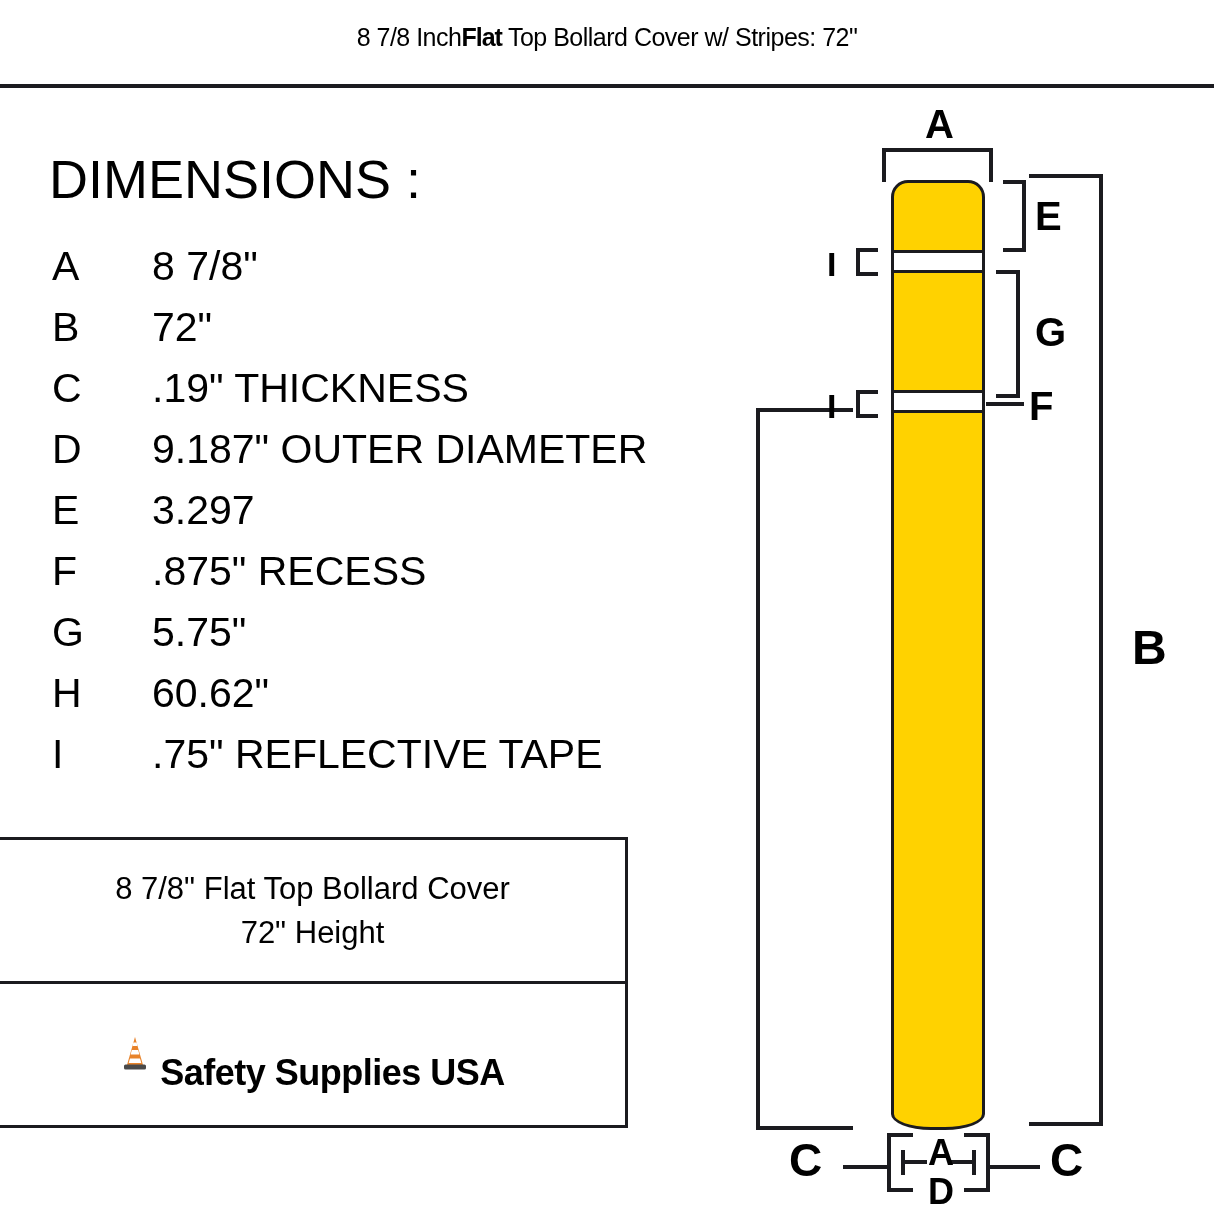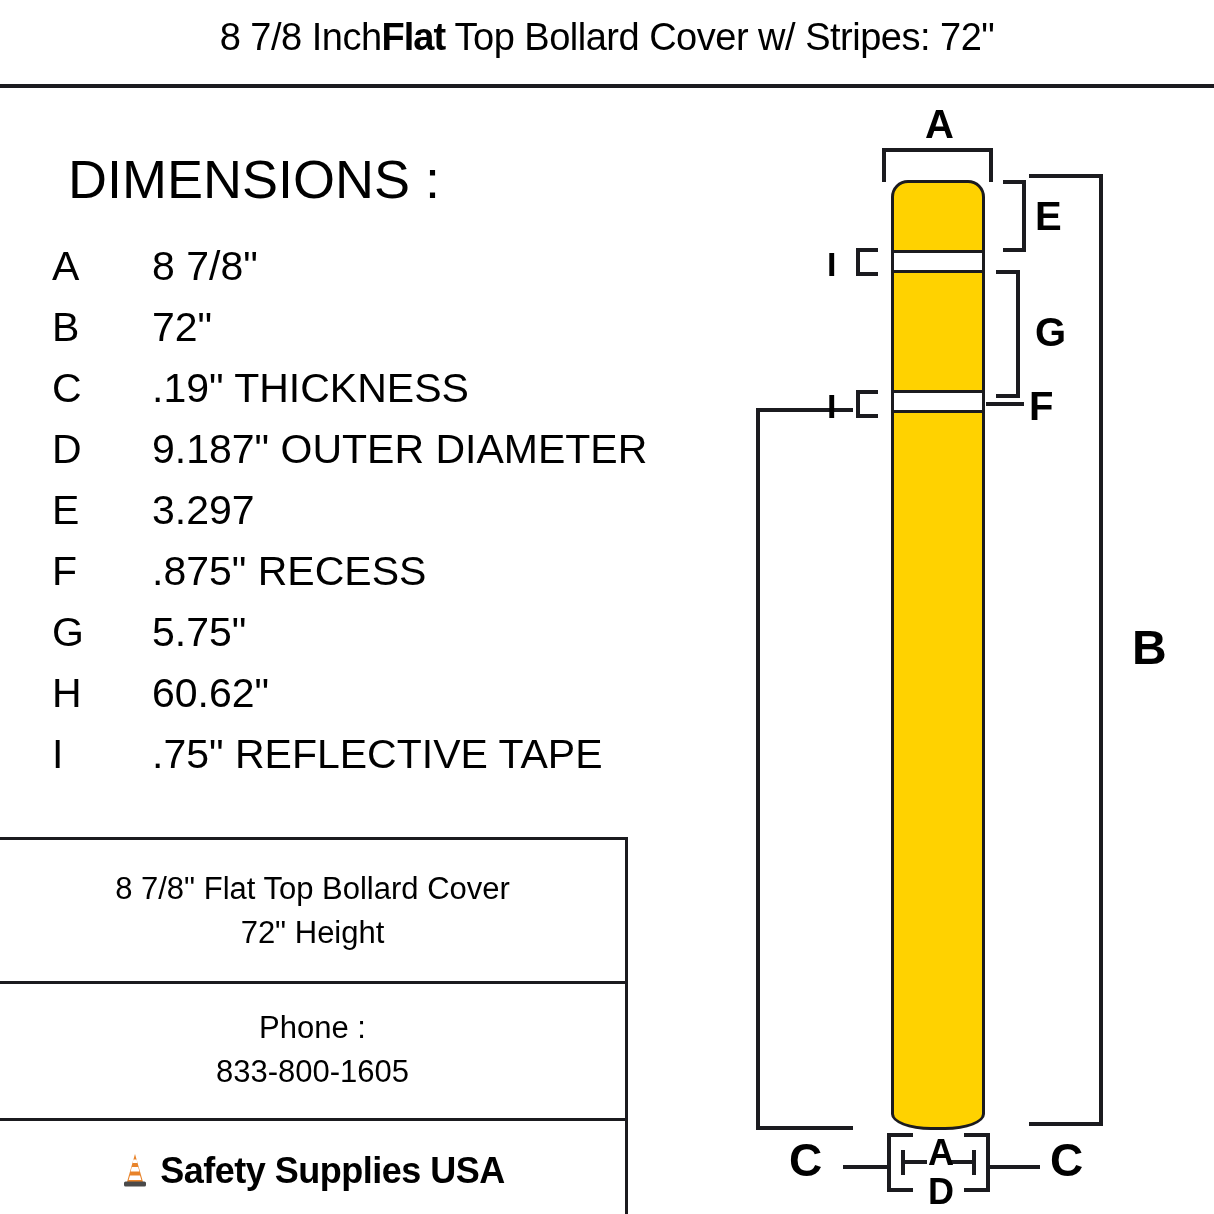--- a/index.html
+++ b/index.html
@@ -17,21 +17,21 @@
     color: #000000;
   }
 
   
   #header-title {
     position: absolute;
     left: 0;
     top: 14px;
     width: 1214px;
     text-align: center;
-    font-size: 38px;
+    font-size: 25px;
     line-height: 46px;
     letter-spacing: -0.5px;
     white-space: nowrap;
     font-family: "Liberation Sans Narrow", "Liberation Sans", sans-serif;
   }
   #header-title .emph {
     font-weight: 700;
     letter-spacing: -1px;
   }
   #header-rule {
@@ -39,21 +39,21 @@
     left: 0;
     top: 84px;
     width: 1214px;
     height: 4px;
     background: #1b1b1f;
   }
 
   
   #dimensions-heading {
     position: absolute;
-    left: 68px;
+    left: 49px;
     top: 150px;
     font-size: 54px;
     line-height: 58px;
     white-space: nowrap;
   }
   #dimensions-list {
     position: absolute;
     left: 52px;
     top: 243px;
     width: 720px;
@@ -106,20 +106,21 @@
     display: flex;
     align-items: center;
     justify-content: center;
     gap: 10px;
   }
   #brand-name {
     font-size: 36px;
     font-weight: 700;
     letter-spacing: -0.5px;
     line-height: 40px;
+    margin-top: 39px;
   }
   .cone {
     display: inline-block;
     width: 30px;
     height: 38px;
     position: relative;
     flex: 0 0 30px;
   }
 
   
@@ -226,24 +227,20 @@
   <div class="dim-row">
     <span class="dim-key">I</span>
     <span class="dim-val">.75" REFLECTIVE TAPE</span>
   </div>
 </div>
 
 <div id="info-box">
   <div class="info-row" id="info-row-product">
     <div>8 7/8" Flat Top Bollard Cover</div>
     <div>72" Height</div>
-  </div>
-  <div class="info-row" id="info-row-phone">
-    <div>Phone :</div>
-    <div>833-800-1605</div>
   </div>
   <div class="info-row" id="info-row-brand">
     <span class="cone">
       <svg width="30" height="38" viewBox="0 0 30 38" xmlns="http://www.w3.org/2000/svg">
         <polygon points="15,2 23,30 7,30" fill="#E8832A"></polygon>
         <polygon points="13.4,7.5 16.6,7.5 17.5,11 12.5,11" fill="#FFFFFF"></polygon>
         <polygon points="11.8,15 18.2,15 19.4,19.5 10.6,19.5" fill="#FFFFFF"></polygon>
         <polygon points="10,23.5 20,23.5 21.3,28 8.7,28" fill="#FFFFFF"></polygon>
         <rect x="4" y="29.5" width="22" height="5" rx="1.6" fill="#4A4A4A"></rect>
       </svg>

